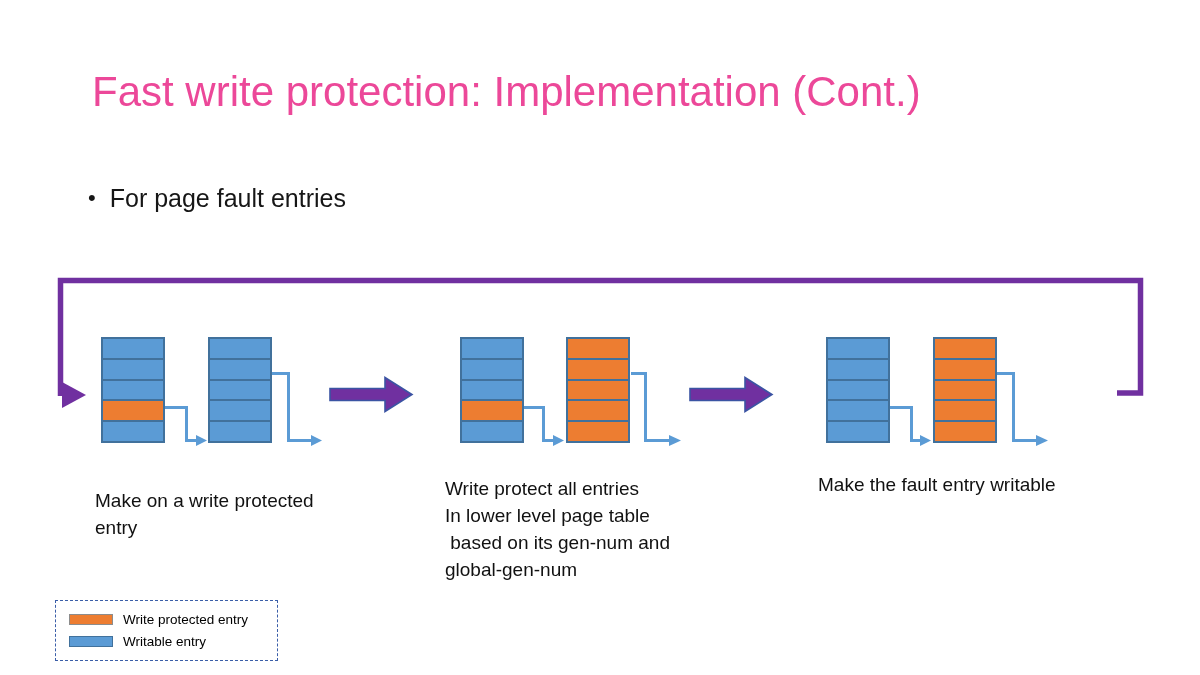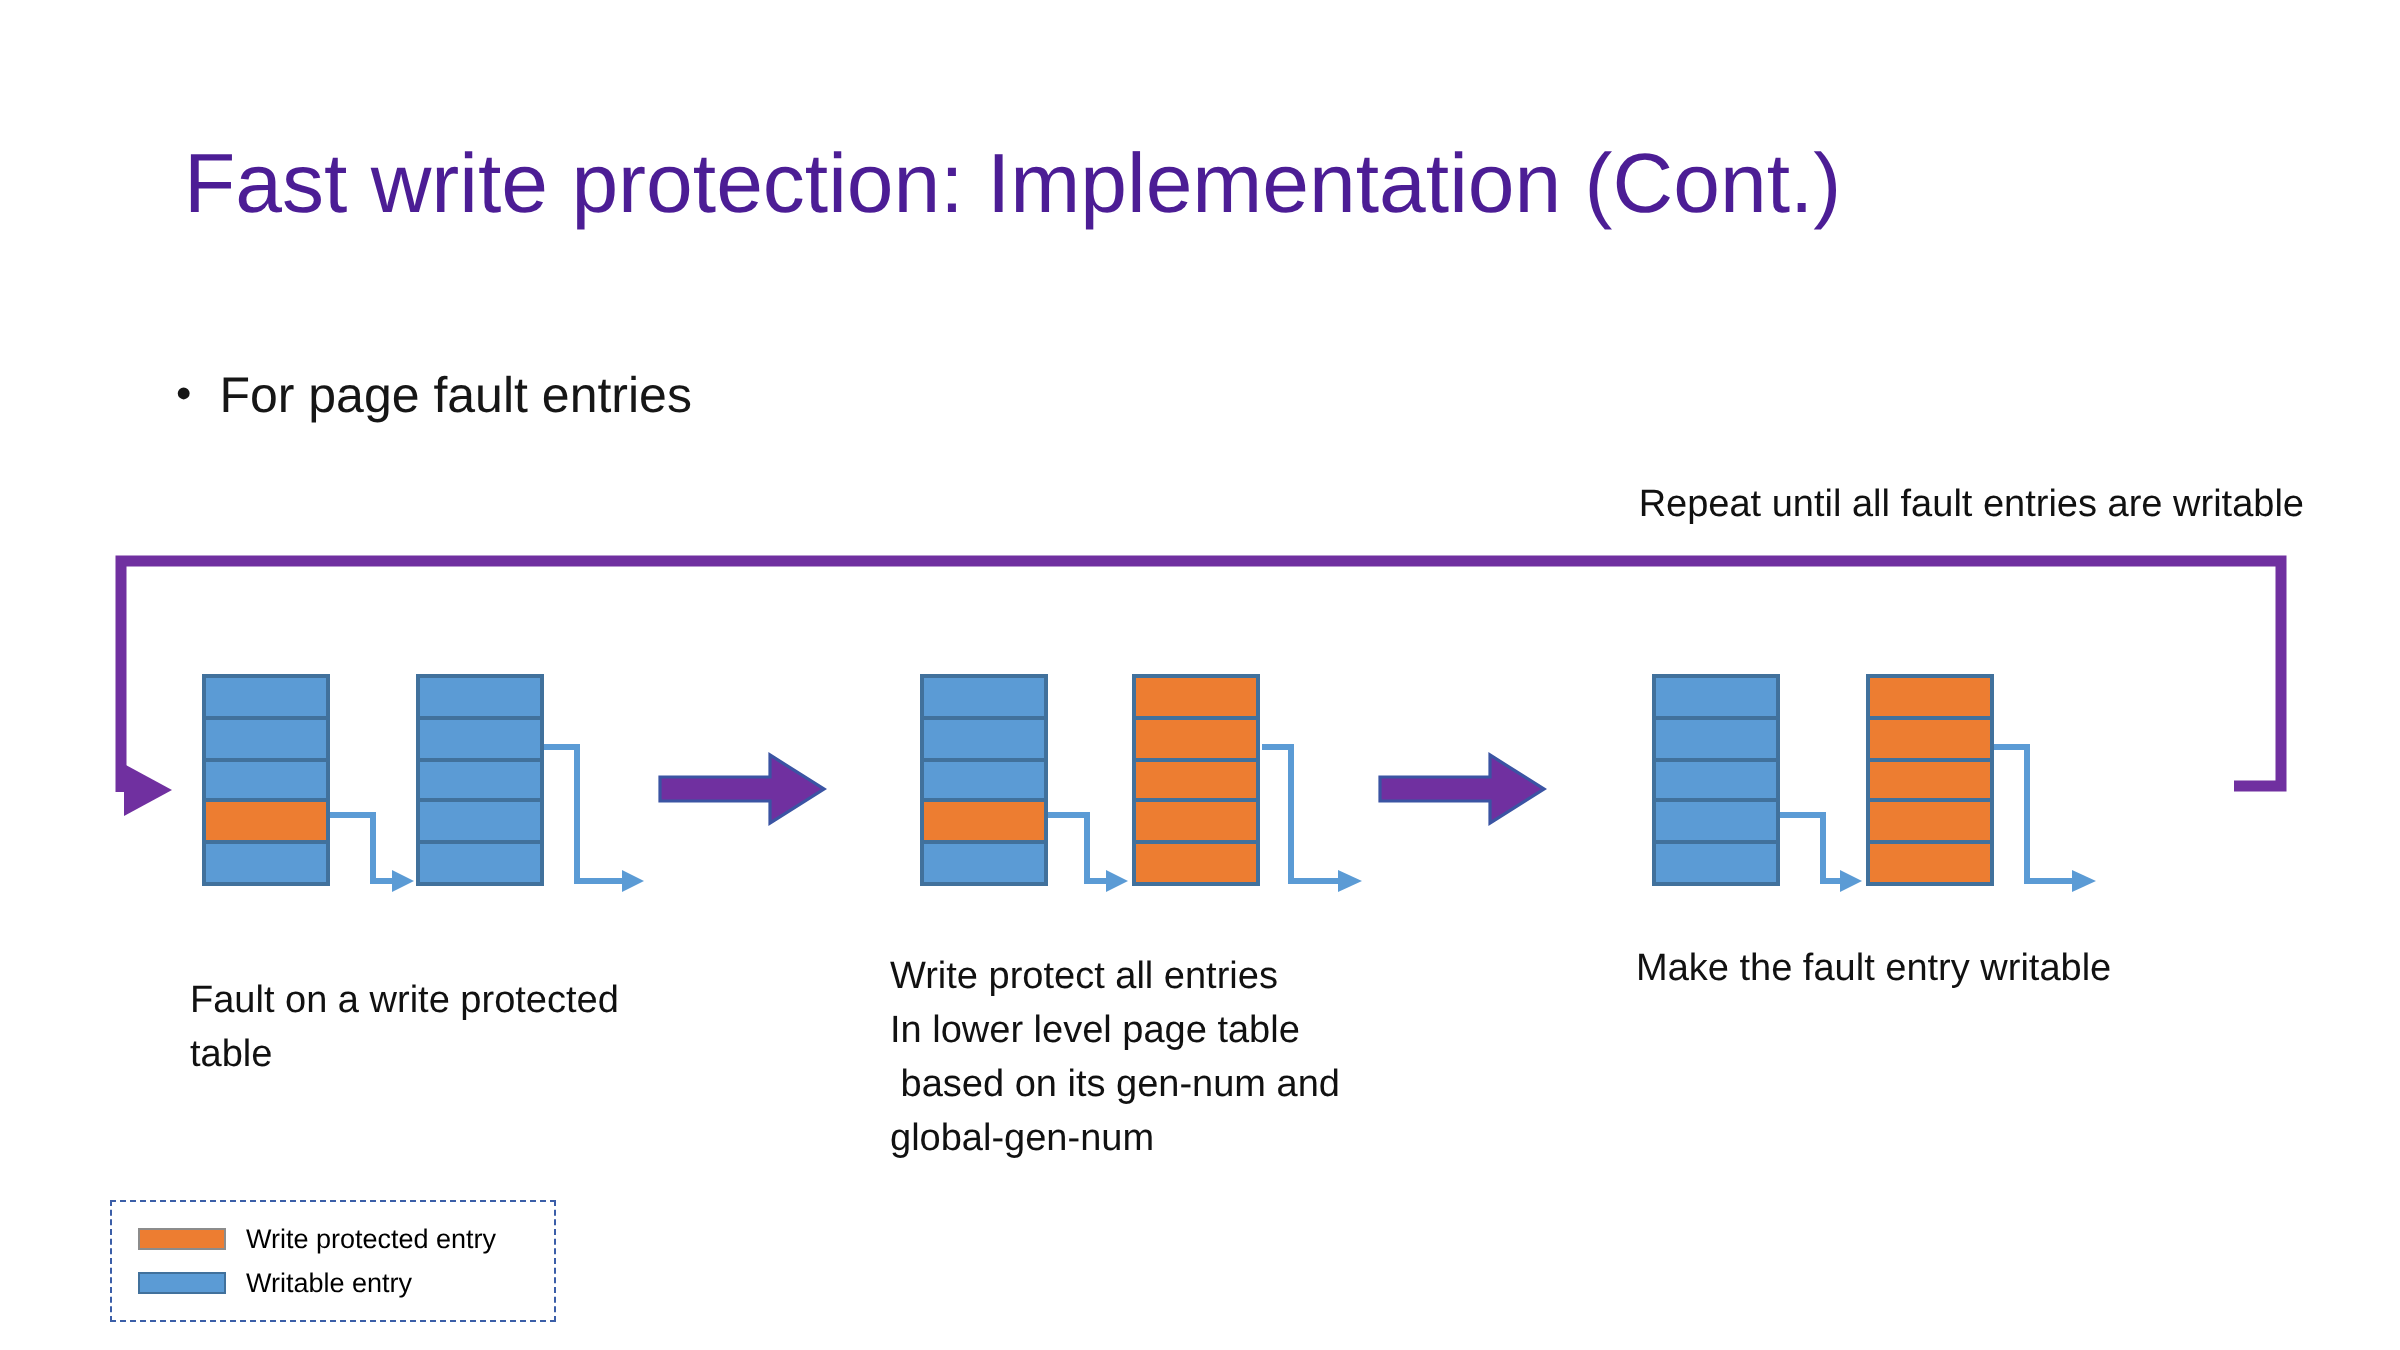--- a/index.html
+++ b/index.html
@@ -2,21 +2,21 @@
 <html><head>
 <meta charset="utf-8">
 <style>
   html,body{margin:0;padding:0;background:#fff;}
   .slide{
     position:relative;width:1200px;height:675px;background:#ffffff;overflow:hidden;
     font-family:"Liberation Sans", sans-serif;color:#111;
   }
   .title{
     position:absolute;left:92px;top:68px;font-size:42px;font-weight:400;
-    letter-spacing:0px;color:#4c1d95;white-space:nowrap;
+    letter-spacing:0px;color:#ec4899;white-space:nowrap;
   }
   .bullet-line{
     position:absolute;left:88px;top:184px;font-size:25px;color:#161616;
     display:flex;align-items:baseline;
   }
   .bullet-glyph{font-size:22px;margin-right:14px;position:relative;top:-2px;}
   .loop-label{
     position:absolute;left:770px;top:242px;width:382px;text-align:right;
     font-size:19px;color:#111;white-space:nowrap;
   }
@@ -57,21 +57,20 @@
 
 <div class="slide">
 
   <div class="title">Fast write protection: Implementation (Cont.)</div>
 
   <div class="bullet-line">
     <span class="bullet-glyph">•</span>
     <span>For page fault entries</span>
   </div>
 
-  <div class="loop-label">Repeat until all fault entries are writable</div>
 
   <svg class="diagram-layer" width="1200" height="675" viewBox="0 0 1200 675">
 
     <polyline points="1117,393 1140.5,393 1140.5,280.5 60.5,280.5 60.5,396" fill="none" stroke="#7030A0" stroke-width="5.5"></polyline>
     <polygon points="62,382 62,408 86,395" fill="#7030A0"></polygon>
 
     <g transform="translate(330,377)">
       <polygon points="0,11.5 55,11.5 55,0.5 82,17.5 55,34.5 55,23.5 0,23.5" fill="#7030A0" stroke="#3B54A3" stroke-width="1.6"></polygon>
     </g>
 
@@ -131,21 +130,21 @@
       <div class="prow writable"></div>
     </div>
   <div class="ptable" id="t2l">
       <div class="prow protected"></div>
       <div class="prow protected"></div>
       <div class="prow protected"></div>
       <div class="prow protected"></div>
       <div class="prow protected"></div>
     </div>
 
-  <div class="caption" id="cap0">Fault on a write protected table</div>
+  <div class="caption" id="cap0">Make on a write protected entry</div>
   <div class="caption" id="cap2">Make the fault entry writable</div>
   <div class="caption" id="cap1">Write protect all entries
 In lower level page table
  based on its gen-num and
 global-gen-num</div>
 
   <div class="legend">
     <div class="legend-item">
       <span class="swatch protected"></span>
       <span class="legend-text">Write protected entry</span>

